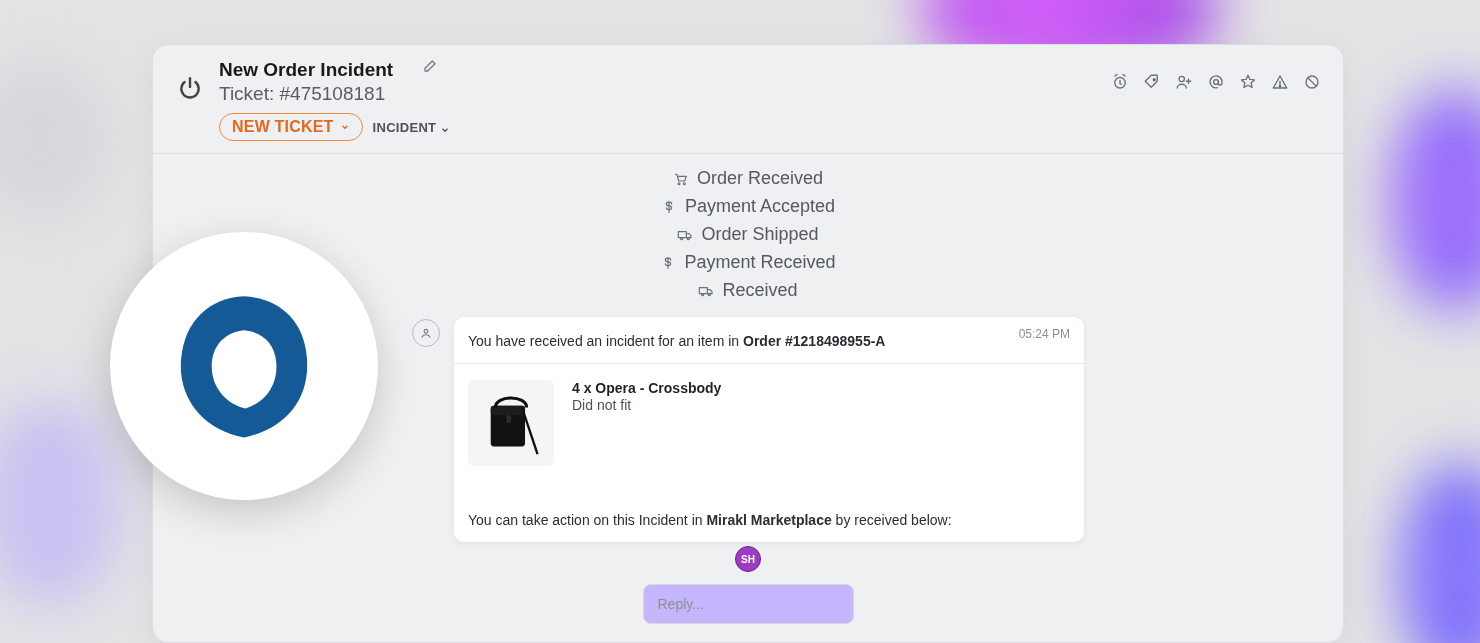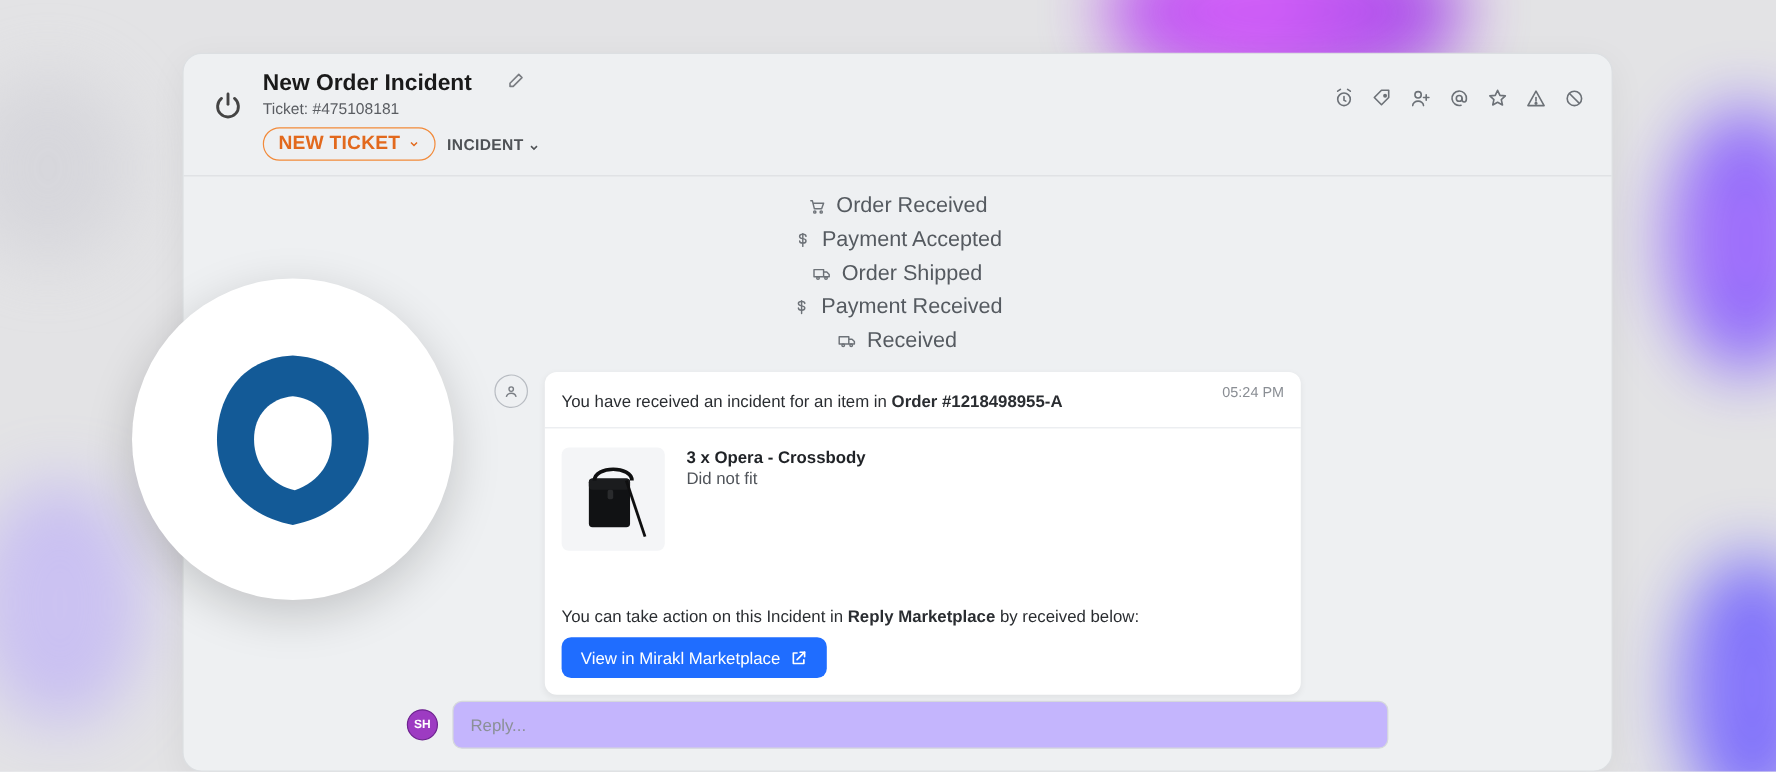--- a/index.html
+++ b/index.html
@@ -35,24 +35,24 @@
     align-items: flex-start;
     gap: 14px;
   }
   .power-icon {
     width: 30px; height: 30px; flex: 0 0 30px;
     display:flex; align-items:center; justify-content:center;
     margin-top: 14px;
     color: #444;
   }
   .header-left { flex: 1 1 auto; }
-  .title-row { display:flex; align-items:center; gap:28px; }
+  .title-row { display:flex; align-items:flex-start; gap:28px; }
   .title { font-size: 19px; font-weight: 700; color: #1a1a1a; }
   .attach-icon { color:#7a7d82; }
-  .ticket-no { font-size: 13px; color:#5a5d62; margin-top:2px; }
+  .ticket-no { font-size: 19px; color:#5a5d62; margin-top:2px; }
   .header-badges { display:flex; align-items:center; gap:10px; margin-top:8px; }
   .badge-new {
     display:inline-flex; align-items:center; gap:6px;
     border:1px solid #f28a3a; color:#e2691d; font-size:16px; font-weight:700;
     padding:4px 12px; border-radius: 14px; letter-spacing:0.2px;
     background:transparent;
   }
   .badge-new .chev, .incident-dd .chev { width:10px; height:10px; display:inline-block; }
   .incident-dd { display:inline-flex; align-items:flex-end; gap:4px; color:#4f5256; font-size:13px; font-weight:700; letter-spacing:0.3px; }
   .header-right { text-align:right; }
@@ -91,21 +91,21 @@
   .msg-action-line { font-size:14px; color:#2a2d31; }
   .msg-action-line .b { font-weight:700; }
   .view-btn {
     margin-top:10px; display:inline-flex; align-items:center; gap:8px;
     background:#1f6dff; color:#fff; border:none; border-radius:8px;
     padding:9px 16px; font-size:14px; font-weight:500; cursor:pointer;
   }
   .view-btn svg { width:15px; height:15px; }
 
   
-  .reply-bar { position:absolute; left:186px; right:186px; bottom:18px; display:flex; align-items:center; gap:12px; }
+  .reply-bar { position:absolute; left:186px; right:186px; bottom:18px; display:flex; align-items:center; gap:12px;flex-direction:column; }
   .reply-avatar {
     width:26px; height:26px; border-radius:50%; background:#9d3bc2; color:#fff;
     display:flex; align-items:center; justify-content:center; font-size:10px; font-weight:700;
     border:1px solid #6e2490;
   }
   .reply-input {
     flex:1 1 auto; height:40px; border:1px solid #d5d8dc; border-radius:8px; background:#c4b5fd;
     padding:0 14px; font-size:14px; color:#333;
   }
   .reply-input::placeholder { color:#8b9097; }
@@ -273,35 +273,27 @@
 
             <svg viewBox="0 0 100 100" width="78" height="78">
               <rect x="24" y="28" width="44" height="52" rx="4" fill="#111214"></rect>
               <rect x="24" y="28" width="44" height="12" rx="4" fill="#1b1c1e"></rect>
               <rect x="44" y="40" width="6" height="10" rx="2" fill="#2a2b2d"></rect>
               <path d="M30 30 C30 14 70 14 70 30" stroke="#0f0f10" stroke-width="4" fill="none"></path>
               <path d="M64 30 L84 90" stroke="#0f0f10" stroke-width="3" fill="none"></path>
             </svg>
           </div>
           <div>
-            <div class="item-name">3 x Opera - Crossbody</div>
+            <div class="item-name">4 x Opera - Crossbody</div>
             <div class="item-reason">Did not fit</div>
           </div>
         </div>
         <div class="msg-action-line">
-          <span>You can take action on this Incident in </span><span class="b">Reply Marketplace</span><span> by received below:</span>
+          <span>You can take action on this Incident in </span><span class="b">Mirakl Marketplace</span><span> by received below:</span>
         </div>
-        <button class="view-btn">
-          <span>View in Mirakl Marketplace</span>
-          <svg viewBox="0 0 24 24" fill="none" stroke="currentColor" stroke-width="2.2" stroke-linecap="round" stroke-linejoin="round">
-              <path d="M14 4h6v6"></path>
-              <path d="M20 4L10 14"></path>
-              <path d="M19 14v5H5V5h5"></path>
-            </svg>
-        </button>
       </div>
     </div>
   </div>
 
   <div class="reply-bar">
     <div class="reply-avatar">
       <span>SH</span>
     </div>
     <input class="reply-input" placeholder="Reply..." style="">
   </div>

